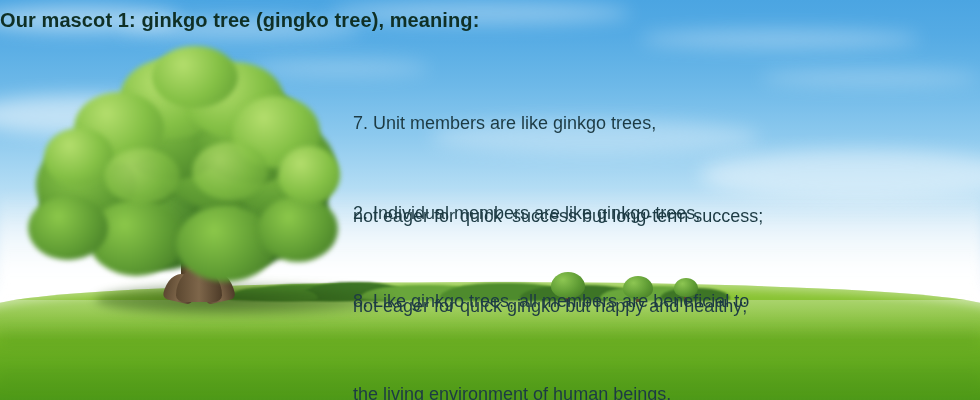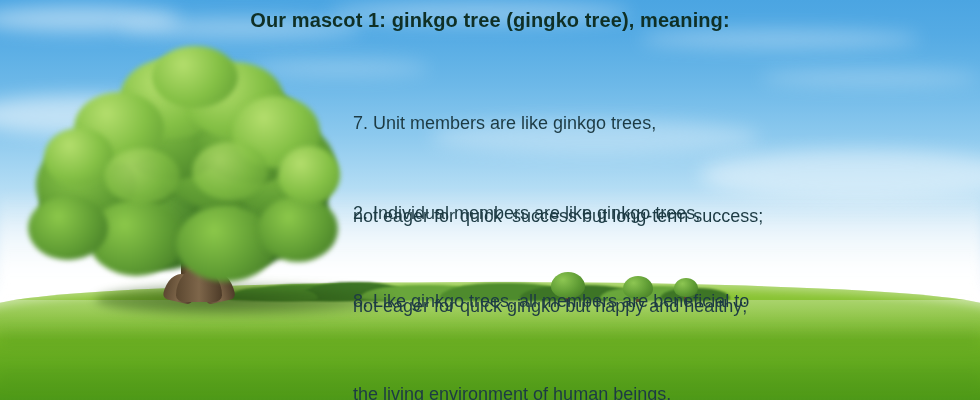--- a/index.html
+++ b/index.html
@@ -164,21 +164,21 @@
   }
   .leaf-dk { background: radial-gradient(circle at 38% 32%, #6fae3c 0%, #46802a 52%, #2c5c1c 100%); }
   .leaf-md { background: radial-gradient(circle at 38% 32%, #8cc84a 0%, #5f9c33 55%, #3d7324 100%); }
   .leaf-lt { background: radial-gradient(circle at 36% 30%, #b4de6d 0%, #84c045 52%, #5d9a31 100%); }
 
   
   .title {
     position: absolute;
     left: 0; top: 9px;
     width: 980px;
-    text-align: center;
+    text-align: left;
     font-size: 20px;
     font-weight: bold;
     color: #0f3026;
     letter-spacing: .1px;
     white-space: pre;
   }
   .para {
     position: absolute;
     left: 353px;
     font-size: 18px;

